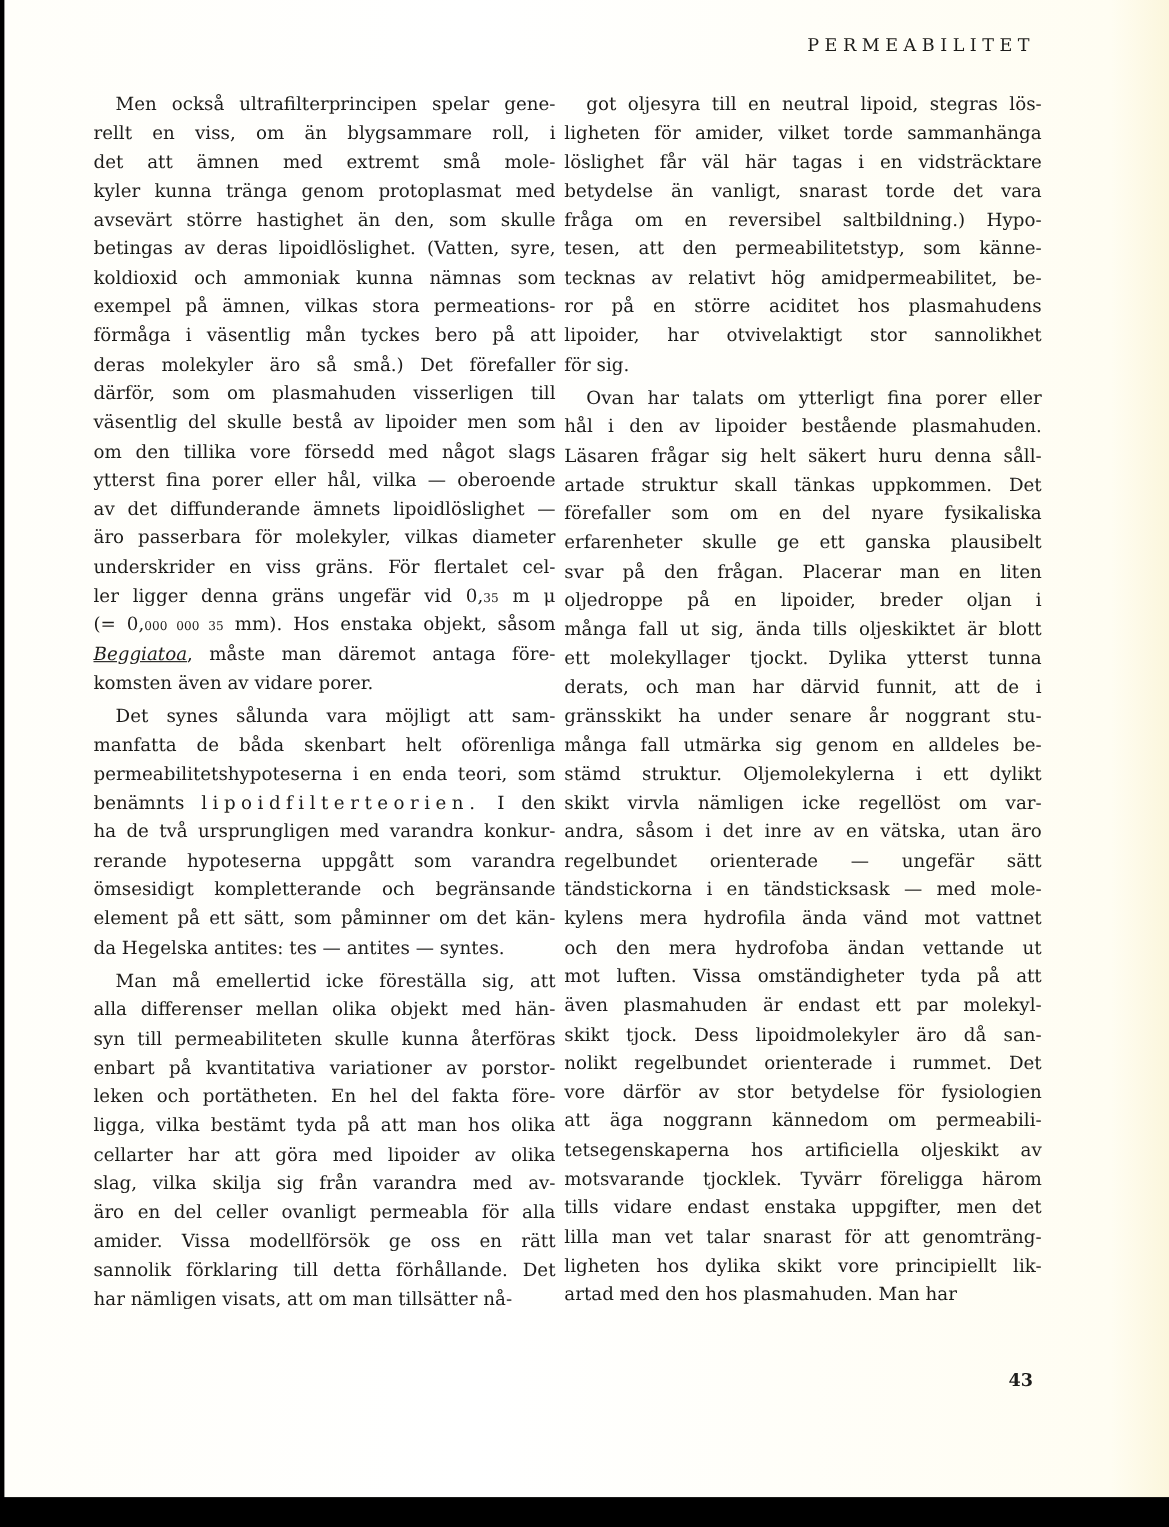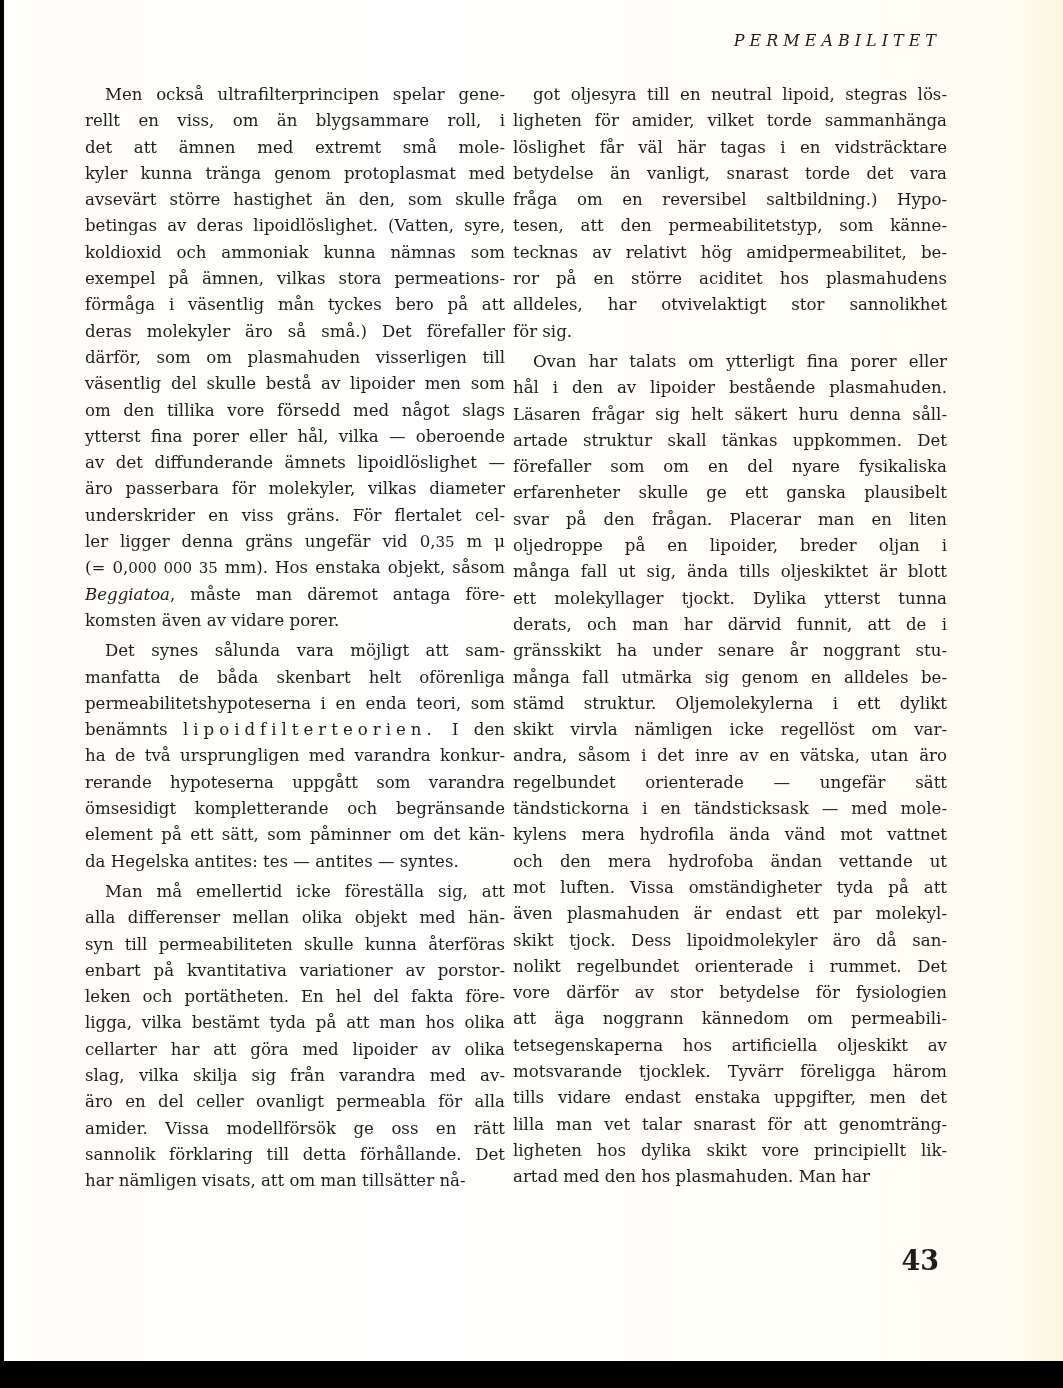--- a/index.html
+++ b/index.html
@@ -8,42 +8,42 @@
     background: #000;
     font-family: "DejaVu Serif", serif;
   }
   .page {
     position: absolute; left: 4px; top: 0; width: 1059px; height: 1361px;
     background: linear-gradient(90deg, #fffef9 0%, #ffffff 40%, #fffdf2 95%, #fbf6dc 100%);
     color: #1d1c1a;
   }
   .running-head {
     position: absolute; right: 122px; top: 31px;
-    font-family: "DejaVu Serif", serif; font-style: italic;
+    font-family: "DejaVu Serif", serif; 
     font-size: 16px; letter-spacing: 5px; color: #1d1c1a;
   }
   .col {
     position: absolute; top: 82px; width: 420px;
     font-size: 16.6px; line-height: 26.3px;
   }
   .col-left { left: 60px; margin-left: 21px; }
   .col-right { left: 509px; width: 434px; }
   .line {
     display: block; white-space: nowrap; text-align: justify;
     text-align-last: justify; height: 26.3px; overflow: visible;
   }
   .line.last { text-align-last: left; }
   .line.indent { padding-left: 20px; }
   .para-gap { height: 4px; }
   .spaced { letter-spacing: 5px; }
-  .small { font-size: 15px; }
-  .it { font-style: italic; }
+  .small { font-size: 11px; }
+  .it { font-style: italic; text-decoration: underline; }
   .page-number {
     position: absolute; right: 124px; top: 1245px;
-    font-family: "DejaVu Serif", serif; font-weight: bold; font-size: 27px;
+    font-family: "DejaVu Serif", serif; font-weight: bold; font-size: 16px;
   }
 </style>
 </head>
 <body>
 
 <div class="page">
   <div class="running-head">PERMEABILITET</div>
 
   <div class="col col-left" id="left-col">
       <div class="paragraph">
@@ -100,21 +100,21 @@
   <div class="col col-right" id="right-col">
       <div class="paragraph">
         <span class="line indent">got oljesyra till en neutral lipoid, stegras lös-</span>
         <span class="line">ligheten för amider, vilket torde sammanhänga</span>
         <span class="line">löslighet får väl här tagas i en vidsträcktare</span>
         <span class="line">betydelse än vanligt, snarast torde det vara</span>
         <span class="line">fråga om en reversibel saltbildning.)  Hypo-</span>
         <span class="line">tesen, att den permeabilitetstyp, som känne-</span>
         <span class="line">tecknas av relativt hög amidpermeabilitet, be-</span>
         <span class="line">ror på en större aciditet hos plasmahudens</span>
-        <span class="line">alldeles, har otvivelaktigt stor sannolikhet</span>
+        <span class="line">lipoider, har otvivelaktigt stor sannolikhet</span>
         <span class="line last">för sig.</span>
       </div>
       <div class="para-gap"></div>
       <div class="paragraph">
         <span class="line indent">Ovan har talats om ytterligt fina porer eller</span>
         <span class="line">hål i den av lipoider bestående plasmahuden.</span>
         <span class="line">Läsaren frågar sig helt säkert huru denna såll-</span>
         <span class="line">artade struktur skall tänkas uppkommen.  Det</span>
         <span class="line">förefaller som om en del nyare fysikaliska</span>
         <span class="line">erfarenheter skulle ge ett ganska plausibelt</span>

